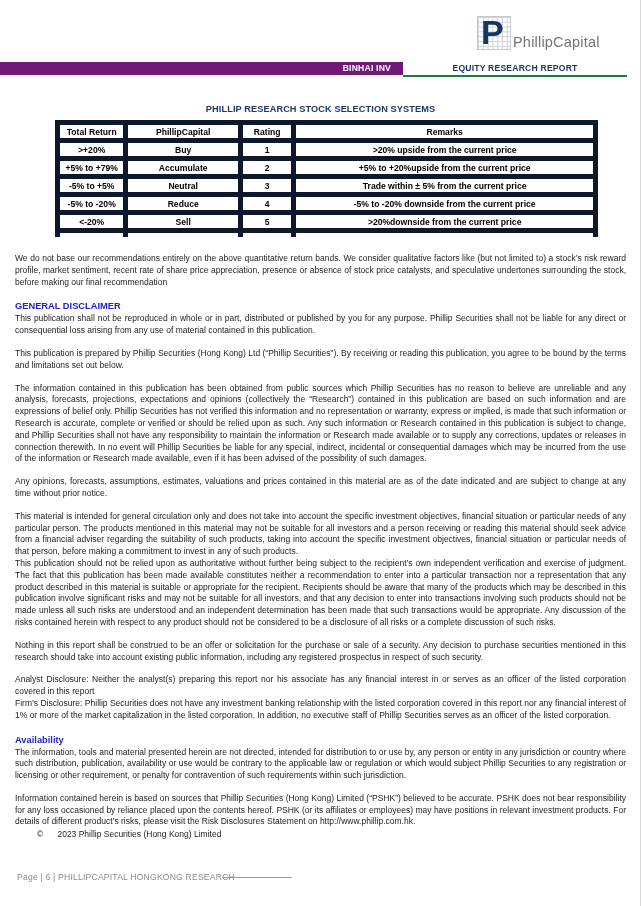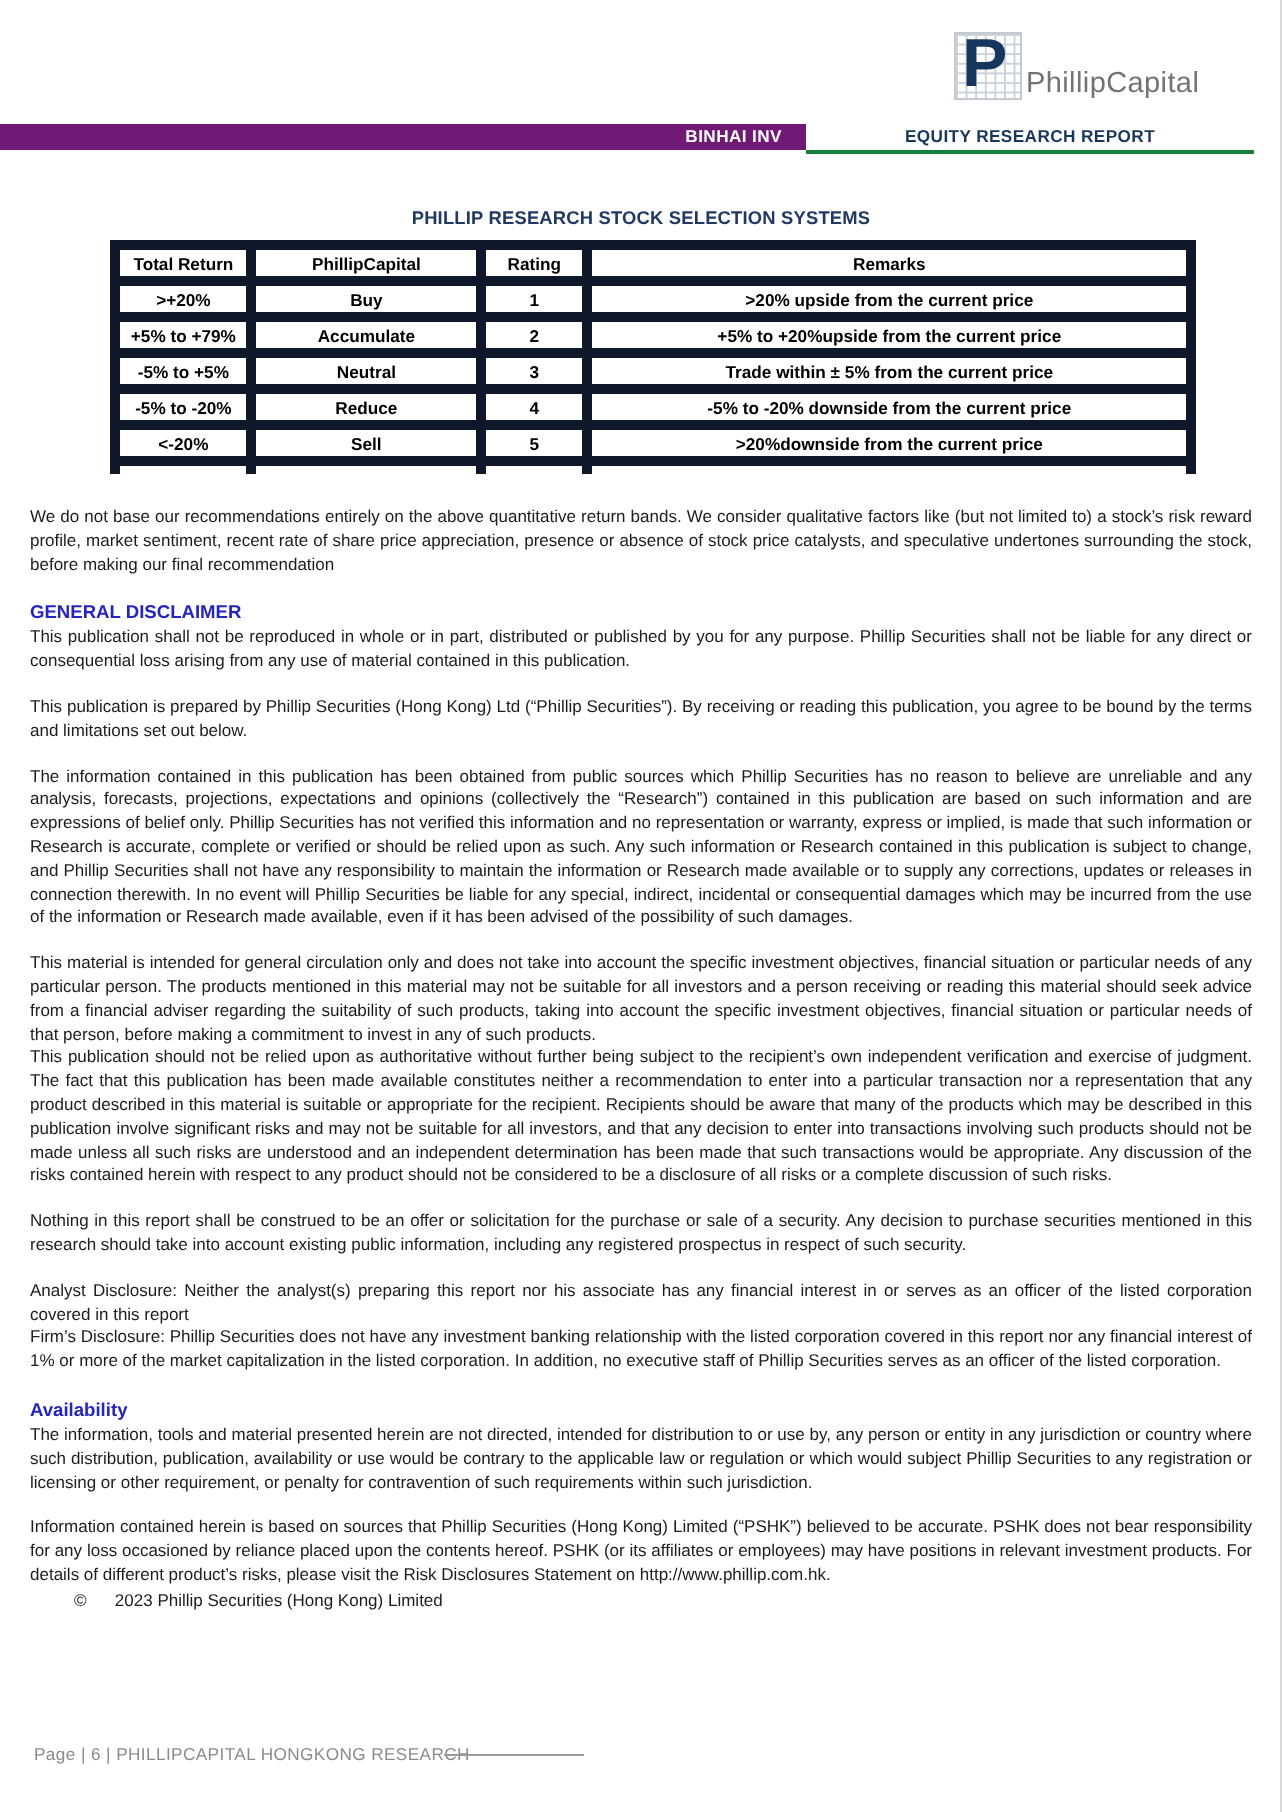--- a/index.html
+++ b/index.html
@@ -146,20 +146,21 @@
       </tr>
     </tbody>
       </table>
 
     <p class="body intro">We do not base our recommendations entirely on the above quantitative return bands.  We consider qualitative factors like (but not limited to) a stock’s risk reward profile, market sentiment, recent rate of share price appreciation, presence or absence of stock price catalysts, and speculative undertones surrounding the stock, before making our final recommendation</p>
 
     <div class="sec-h">GENERAL DISCLAIMER</div>
     <p class="body">This publication shall not be reproduced in whole or in part, distributed or published by you for any purpose. Phillip Securities shall not be liable for any direct or consequential loss arising from any use of material contained in this publication.</p>
     <p class="body">This publication is prepared by Phillip Securities (Hong Kong) Ltd (“Phillip Securities”). By receiving or reading this publication, you agree to be bound by the terms and limitations set out below.</p>
     <p class="body">The information contained in this publication has been obtained from public sources which Phillip Securities has no reason to believe are unreliable and any analysis, forecasts, projections, expectations and opinions (collectively the “Research”) contained in this publication are based on such information and are expressions of belief only. Phillip Securities has not verified this information and no representation or warranty, express or implied, is made that such information or Research is accurate, complete or verified or should be relied upon as such. Any such information or Research contained in this publication is subject to change, and Phillip Securities shall not have any responsibility to maintain the information or Research made available or to supply any corrections, updates or releases in connection therewith. In no event will Phillip Securities be liable for any special, indirect, incidental or consequential damages which may be incurred from the use of the information or Research made available, even if it has been advised of the possibility of such damages.</p>
+    <p class="body">Any opinions, forecasts, assumptions, estimates, valuations and prices contained in this material are as of the date indicated and are subject to change at any time without prior notice.</p>
     <p class="body tight">This material is intended for general circulation only and does not take into account the specific investment objectives, financial situation or particular needs of any particular person. The products mentioned in this material may not be suitable for all investors and a person receiving or reading this material should seek advice from a financial adviser regarding the suitability of such products, taking into account the specific investment objectives, financial situation or particular needs of that person, before making a commitment to invest in any of such products.</p>
     <p class="body">This publication should not be relied upon as authoritative without further being subject to the recipient’s own independent verification and exercise of judgment. The fact that this publication has been made available constitutes neither a recommendation to enter into a particular transaction nor a representation that any product described in this material is suitable or appropriate for the recipient. Recipients should be aware that many of the products which may be described in this publication involve significant risks and may not be suitable for all investors, and that any decision to enter into transactions involving such products should not be made unless all such risks are understood and an independent determination has been made that such transactions would be appropriate. Any discussion of the risks contained herein with respect to any product should not be considered to be a disclosure of all risks or a complete discussion of such risks.</p>
     <p class="body">Nothing in this report shall be construed to be an offer or solicitation for the purchase or sale of a security. Any decision to purchase securities mentioned in this research should take into account existing public information, including any registered prospectus in respect of such security.</p>
 
     <p class="body tight">Analyst Disclosure: Neither the analyst(s) preparing this report nor his associate has any financial interest in or serves as an officer of the listed corporation covered in this report</p>
     <p class="body">Firm’s Disclosure: Phillip Securities does not have any investment banking relationship with the listed corporation covered in this report nor any financial interest of 1% or more of the market capitalization in the listed corporation. In addition, no executive staff of Phillip Securities serves as an officer of the listed corporation.</p>
 
     <div class="sec-h">Availability</div>
     <p class="body">The information, tools and material presented herein are not directed, intended for distribution to or use by, any person or entity in any jurisdiction or country where such distribution, publication, availability or use would be contrary to the applicable law or regulation or which would subject Phillip Securities to any registration or licensing or other requirement, or penalty for contravention of such requirements within such jurisdiction.</p>
     <p class="body tight">Information contained herein is based on sources that Phillip Securities (Hong Kong) Limited (“PSHK”) believed to be accurate.  PSHK does not bear responsibility for any loss occasioned by reliance placed upon the contents hereof.  PSHK (or its affiliates or employees) may have positions in relevant investment products. For details of different product’s risks, please visit the Risk Disclosures Statement on http://www.phillip.com.hk.</p>

